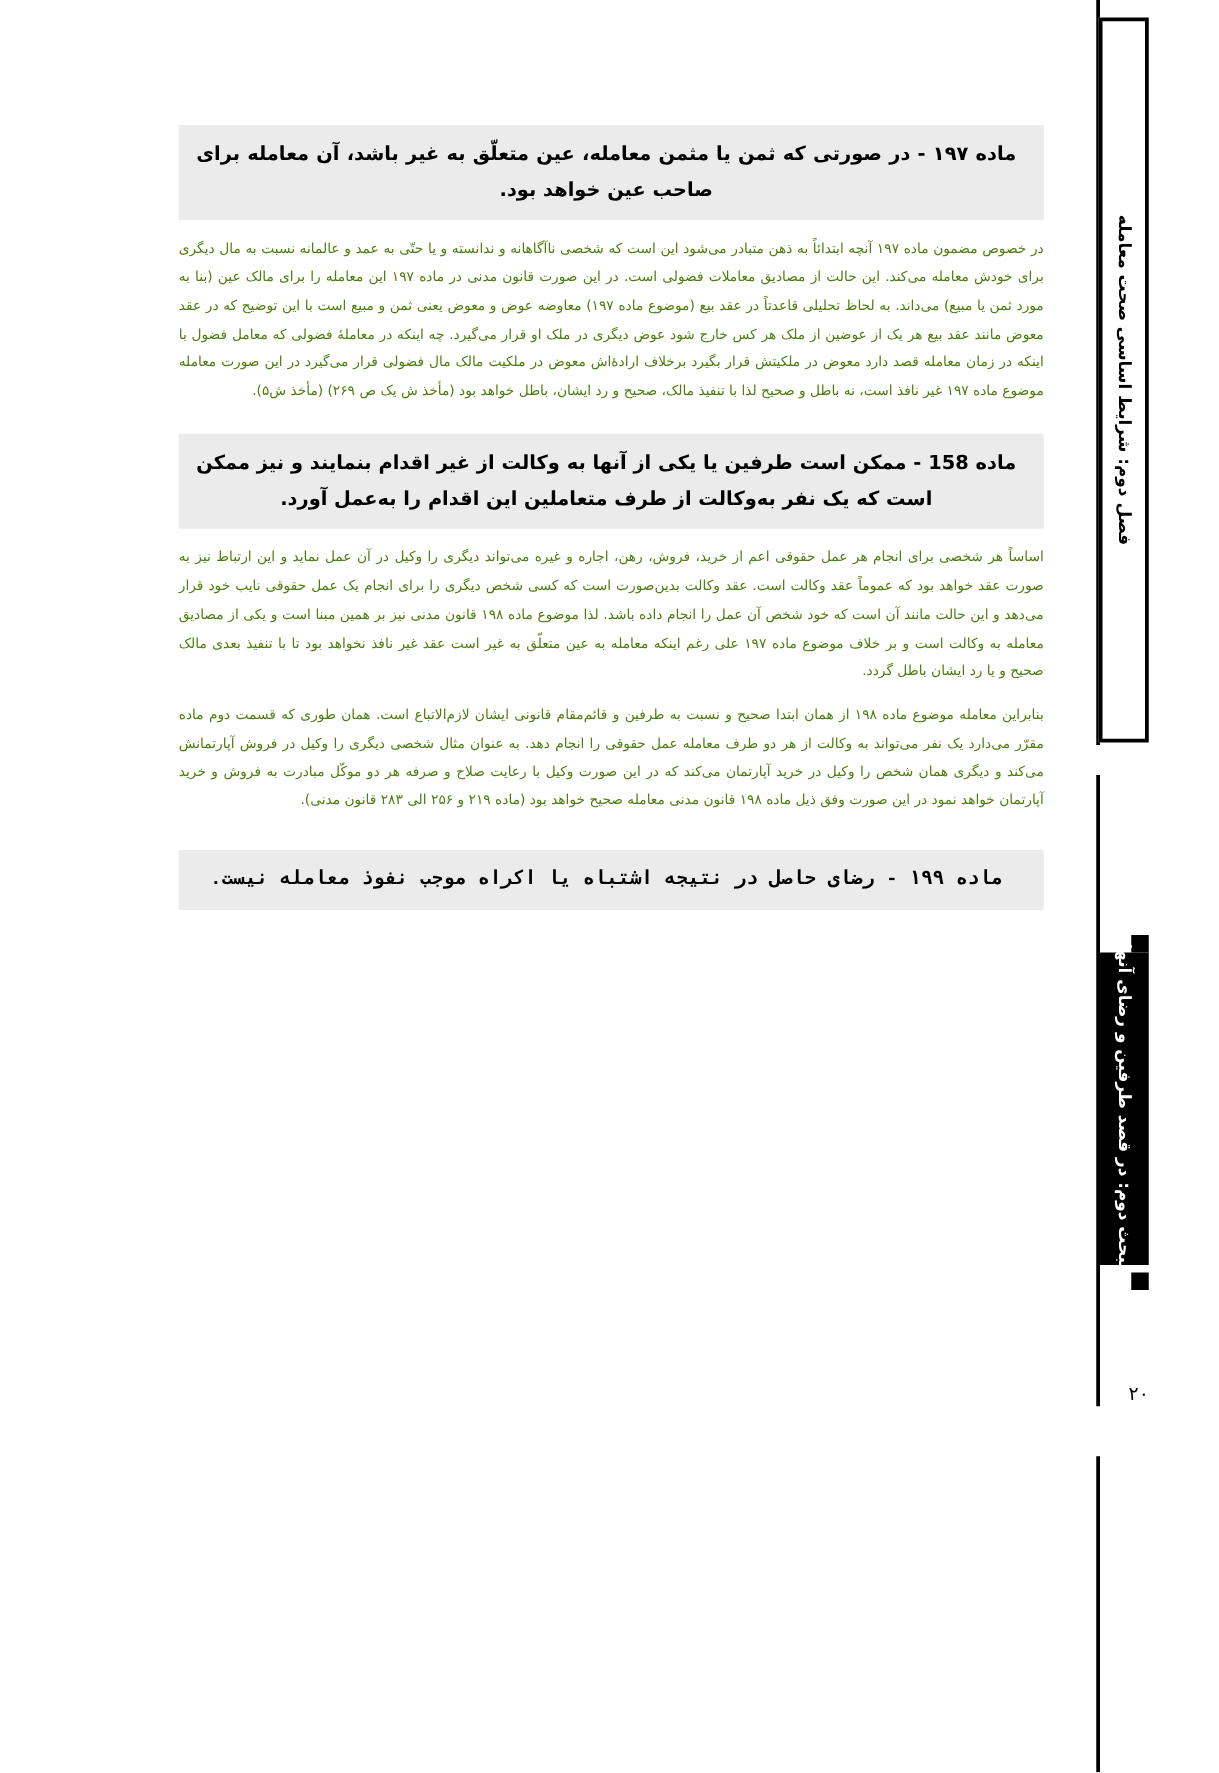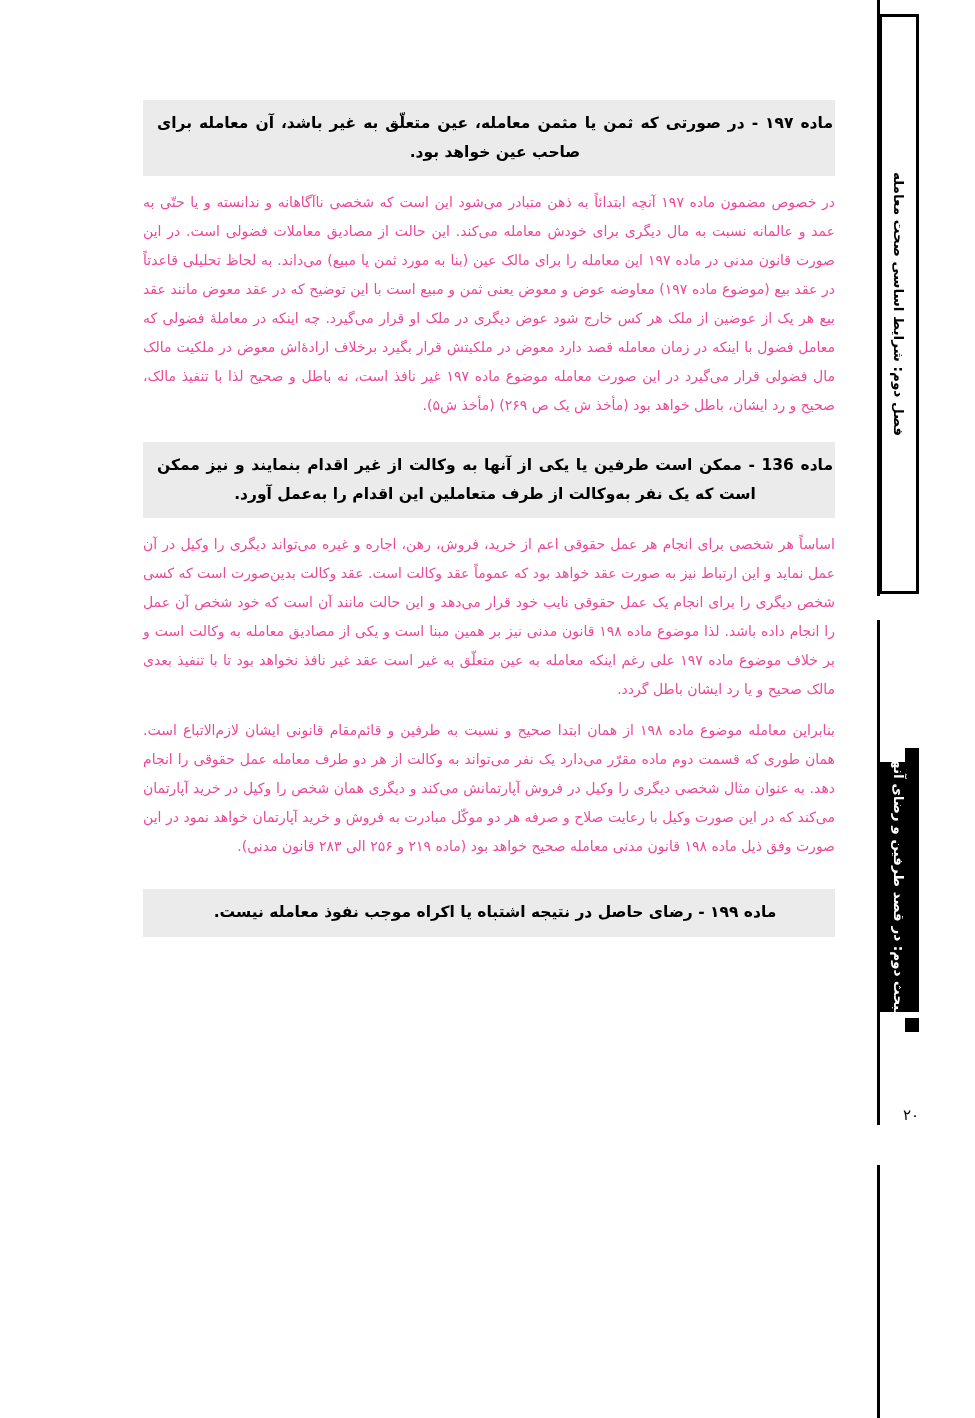--- a/index.html
+++ b/index.html
@@ -115,39 +115,40 @@
     position: absolute;
     top: 100px;
     right: 140px;
     left: 143px;
     direction: rtl;
     text-align: justify;
   }
 
   .article-head {
     background: #ebebeb;
-    padding: 9px 2px 10px 14px;
+    padding: 9px 22px 10px 14px;
     margin: 0 0 12px 0;
     font-size: 15.5px;
     font-weight: bold;
     line-height: 1.85;
     color: #000000;
     text-align: justify;
     text-align-last: center;
   }
   .article-head.single {
     text-align: left;
     text-align-last: center;
+    font-family: Liberation Mono, monospace;
   }
 
   p.body {
     margin: 0 0 12px 0;
-    font-size: 14px;
+    font-size: 11px;
     line-height: 2.07;
-    color: #ec4899;
+    color: #4d7c0f;
     text-align: justify;
     text-justify: inter-word;
   }
   .spacer-sm { height: 10px; }
   .spacer-md { height: 16px; }
 </style>
 </head>
 <body>
 
 <div class="page">
@@ -171,21 +172,21 @@
   <div class="page-number">۲۰</div>
 
   <div class="content">
 
     <div class="article-head">ماده ۱۹۷ - در صورتی که ثمن یا مثمن معامله، عین متعلّق به غیر باشد، آن معامله برای صاحب عین خواهد بود.</div>
 
     <p class="body">در خصوص مضمون ماده ۱۹۷ آنچه ابتدائاً به ذهن متبادر می‌شود این است که شخصی ناآگاهانه و ندانسته و یا حتّی به عمد و عالمانه نسبت به مال دیگری برای خودش معامله می‌کند. این حالت از مصادیق معاملات فضولی است. در این صورت قانون مدنی در ماده ۱۹۷ این معامله را برای مالک عین (بنا به مورد ثمن یا مبیع) می‌داند. به لحاظ تحلیلی قاعدتاً در عقد بیع (موضوع ماده ۱۹۷) معاوضه عوض و معوض یعنی ثمن و مبیع است با این توضیح که در عقد معوض مانند عقد بیع هر یک از عوضین از ملک هر کس خارج شود عوض دیگری در ملک او قرار می‌گیرد. چه اینکه در معاملۀ فضولی که معامل فضول با اینکه در زمان معامله قصد دارد معوض در ملکیتش قرار بگیرد برخلاف ارادهٔ‌اش معوض در ملکیت مالک مال فضولی قرار می‌گیرد در این صورت معامله موضوع ماده ۱۹۷ غیر نافذ است، نه باطل و صحیح لذا با تنفیذ مالک، صحیح و رد ایشان، باطل خواهد بود (مأخذ ش یک ص ۲۶۹) (مأخذ ش۵).</p>
 
     <div class="spacer-sm"></div>
 
-    <div class="article-head">ماده 136 - ممکن است طرفین یا یکی از آنها به وکالت از غیر اقدام بنمایند و نیز ممکن است که یک نفر به‌وکالت از طرف متعاملین این اقدام را به‌عمل آورد.</div>
+    <div class="article-head">ماده 158 - ممکن است طرفین یا یکی از آنها به وکالت از غیر اقدام بنمایند و نیز ممکن است که یک نفر به‌وکالت از طرف متعاملین این اقدام را به‌عمل آورد.</div>
 
     <p class="body">اساساً هر شخصی برای انجام هر عمل حقوقی اعم از خرید، فروش، رهن، اجاره و غیره می‌تواند دیگری را وکیل در آن عمل نماید و این ارتباط نیز به صورت عقد خواهد بود که عموماً عقد وکالت است. عقد وکالت بدین‌صورت است که کسی شخص دیگری را برای انجام یک عمل حقوقی نایب خود قرار می‌دهد و این حالت مانند آن است که خود شخص آن عمل را انجام داده باشد. لذا موضوع ماده ۱۹۸ قانون مدنی نیز بر همین مبنا است و یکی از مصادیق معامله به وکالت است و بر خلاف موضوع ماده ۱۹۷ علی رغم اینکه معامله به عین متعلّق به غیر است عقد غیر نافذ نخواهد بود تا با تنفیذ بعدی مالک صحیح و یا رد ایشان باطل گردد.</p>
 
     <p class="body">بنابراین معامله موضوع ماده ۱۹۸ از همان ابتدا صحیح و نسبت به طرفین و قائم‌مقام قانونی ایشان لازم‌الاتباع است. همان طوری که قسمت دوم ماده مقرّر می‌دارد یک نفر می‌تواند به وکالت از هر دو طرف معامله عمل حقوقی را انجام دهد. به عنوان مثال شخصی دیگری را وکیل در فروش آپارتمانش می‌کند و دیگری همان شخص را وکیل در خرید آپارتمان می‌کند که در این صورت وکیل با رعایت صلاح و صرفه هر دو موکّل مبادرت به فروش و خرید آپارتمان خواهد نمود در این صورت وفق ذیل ماده ۱۹۸ قانون مدنی معامله صحیح خواهد بود (ماده ۲۱۹ و ۲۵۶ الی ۲۸۳ قانون مدنی).</p>
 
     <div class="spacer-md"></div>
 
     <div class="article-head single">ماده ۱۹۹ - رضای حاصل در نتیجه اشتباه یا اکراه موجب نفوذ معامله نیست.</div>
 
   </div>

